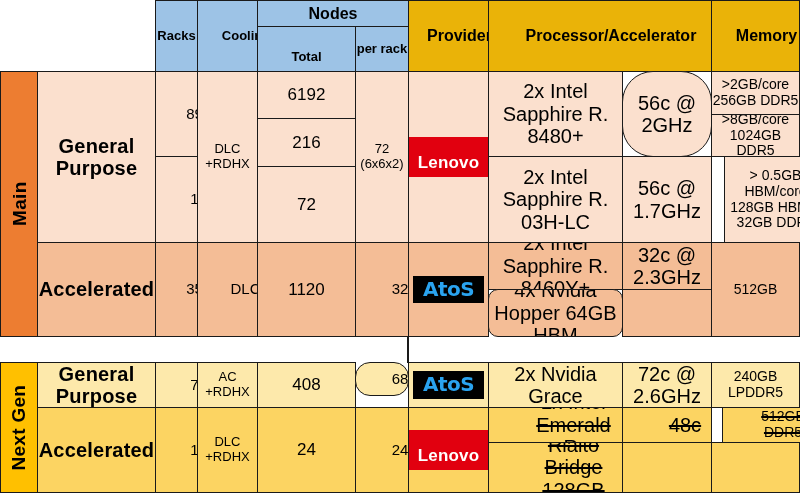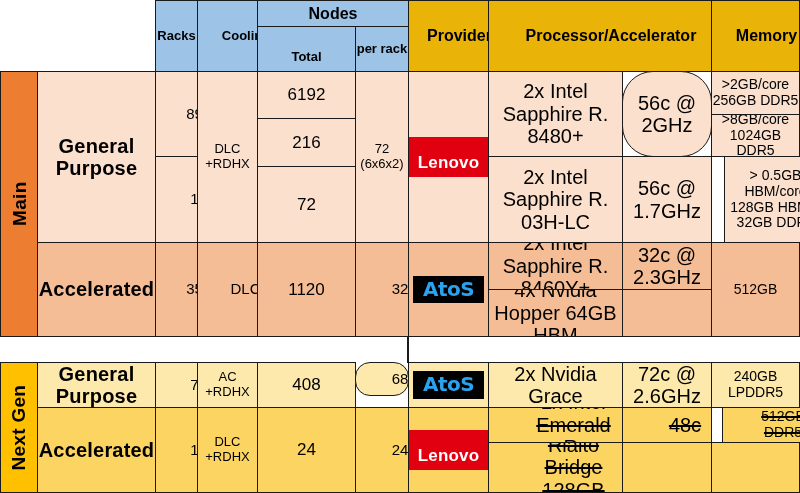--- a/index.html
+++ b/index.html
@@ -100,21 +100,21 @@
 
   <div class="cell bg-m-orange val" style="left:355px;top:242px;width:54px;height:95px;">32</div>
 
   <div class="cell bg-m-orange logo" style="left:408px;top:242px;width:81px;height:95px;">
     <span class="logo-atos">AtoS</span>
   </div>
 
   <div class="cell bg-m-orange proc" style="left:488px;top:242px;width:135px;height:48px;">2x Intel Sapphire R. 8460Y+</div>
   <div class="cell bg-m-orange proc" style="left:622px;top:242px;width:90px;height:48px;">32c @ 2.3GHz</div>
 
-  <div class="cell bg-m-orange proc" style="left:488px;top:289px;width:135px;height:48px;">4x Nvidia Hopper 64GB HBM</div>
+  <div class="cell bg-m-orange proc" style="left:488px;top:289px;width:135px;height:48px;border-radius:10px;">4x Nvidia Hopper 64GB HBM</div>
   <div class="cell bg-m-orange proc" style="left:622px;top:289px;width:90px;height:48px;"></div>
 
   <div class="cell bg-m-orange mem" style="left:711px;top:242px;width:89px;height:95px;">512GB</div>
 
   <div class="gapline" style="left:407px;top:336px;width:2px;height:27px;"></div>
 
   <div class="cell sidebar-next" style="left:0;top:362px;width:38px;height:131px;">
     <span class="vtext">Next Gen</span>
   </div>
 

